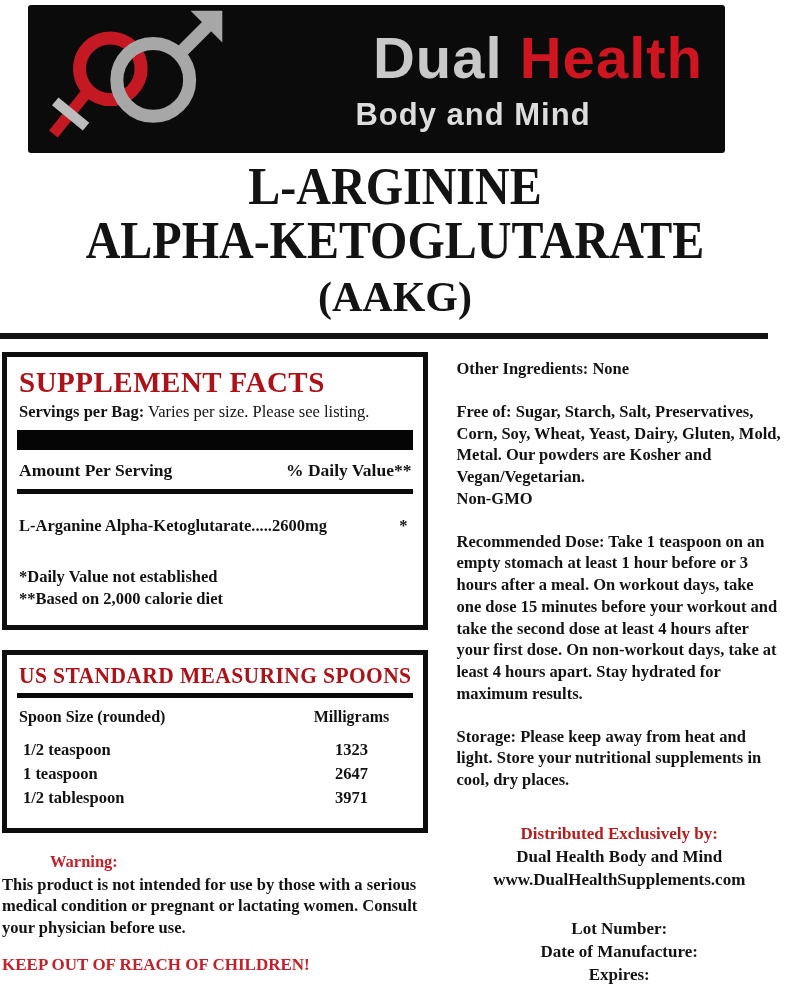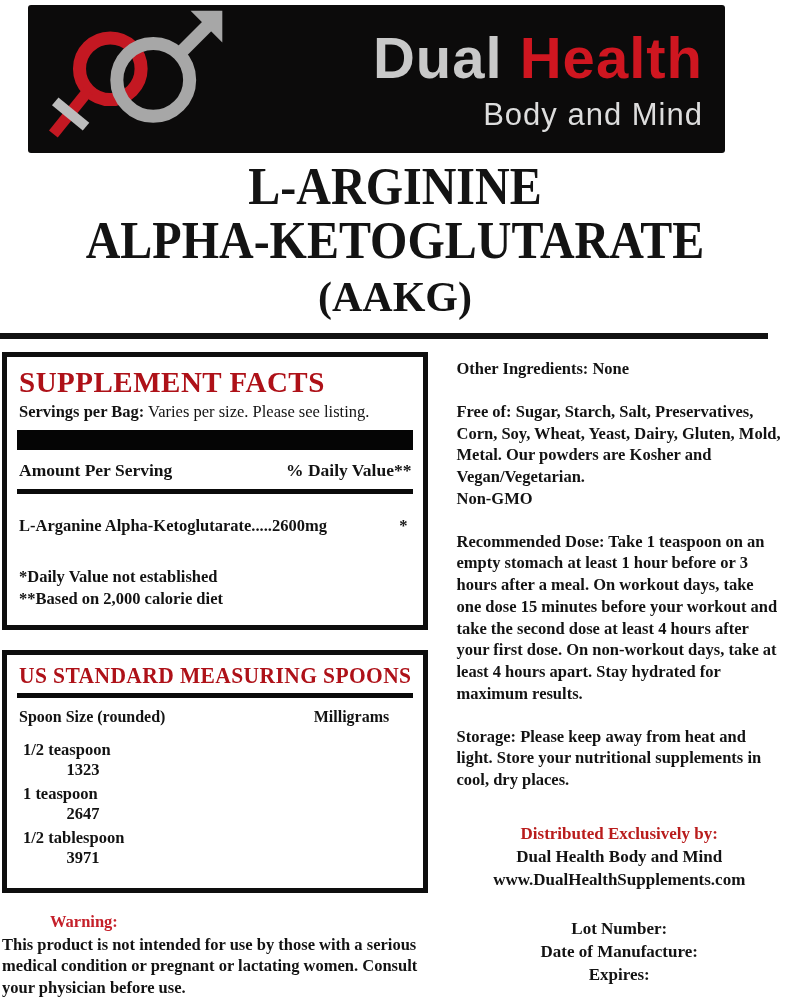--- a/index.html
+++ b/index.html
@@ -23,22 +23,22 @@
   .logo-symbols{flex:0 0 215px;height:146px;display:flex;align-items:center;justify-content:center;}
   .logo-text{flex:1;text-align:right;padding-right:22px;line-height:1;}
   .logo-line1{
     font-family:"Liberation Sans","DejaVu Sans",sans-serif;
     font-size:58px;font-weight:700;letter-spacing:1px;
     color:#c9c9c9;white-space:nowrap;
   }
   .logo-line1 .brand-red{color:#cf1620;}
   .logo-tagline{
     font-family:"Liberation Sans","DejaVu Sans",sans-serif;
-    font-size:31px;font-weight:400;color:#dddddd;
-    margin-top:12px;letter-spacing:1px;
+    font-size:31px;font-weight:700;color:#dddddd;
+    margin-top:12px;letter-spacing:1px;text-align:center;
   }
 
   
   .title-block{
     position:absolute;left:0;top:158px;width:790px;
     text-align:center;line-height:1.12;
   }
   .title-line{font-weight:700;font-size:48px;letter-spacing:0px;transform:scaleY(1.08);transform-origin:top center;}
   .title-line3{font-weight:700;font-size:42px;margin-top:8px;}
 
@@ -79,21 +79,21 @@
     border:5px solid #0e0e0e;
     padding:8px 12px 16px 12px;
   }
   .spoons-title{
     color:#ae1118;font-weight:700;font-size:21.5px;letter-spacing:0.4px;
     margin:0;white-space:nowrap;transform:scaleY(1.05);transform-origin:left top;
   }
   .spoons-title-rule{height:5px;background:#0a0a0a;margin:5px -2px 10px -2px;}
   .spoons-header{display:flex;justify-content:space-between;font-weight:700;font-size:16px;margin-bottom:14px;}
   .spoons-header .mg-col{width:120px;text-align:center;}
-  .spoon-row{display:flex;justify-content:space-between;font-size:16.5px;font-weight:600;margin:4px 0;padding-left:4px;flex-direction:column;}
+  .spoon-row{display:flex;justify-content:space-between;font-size:16.5px;font-weight:600;margin:4px 0;padding-left:4px;}
   .spoon-row .mg-col{width:120px;text-align:center;}
 
   
   .warning-block{margin-top:18px;font-size:16.5px;font-weight:600;line-height:1.3;}
   .red-label{color:#c5202a;font-weight:700;font-size:16.5px;margin-left:48px;}
   .warning-text{margin:2px 0 14px 0;}
   .keepout{color:#c5202a;font-weight:700;font-size:17px;margin-top:16px;}
 
   
   .rc-par{font-size:16.5px;font-weight:600;line-height:1.32;margin:0 0 21px 0;}

